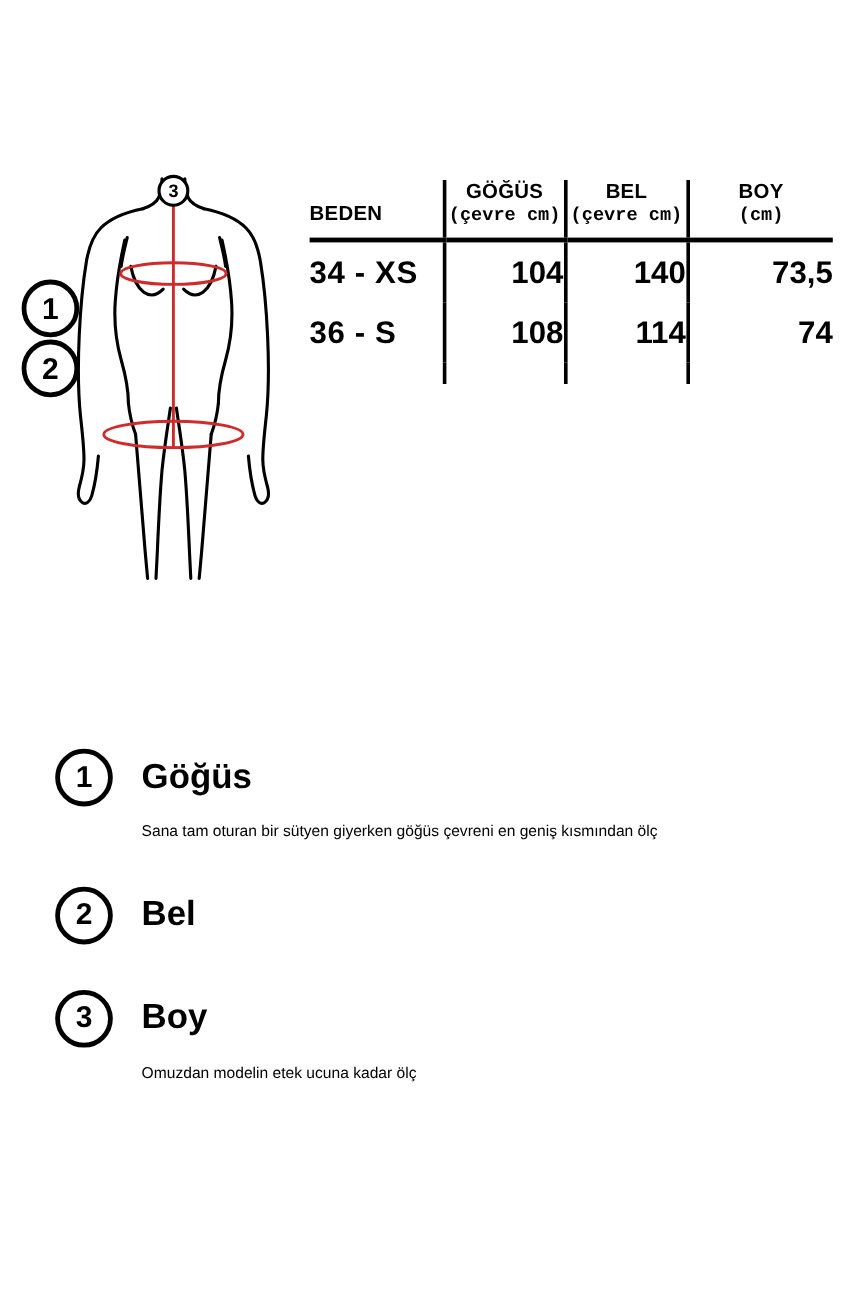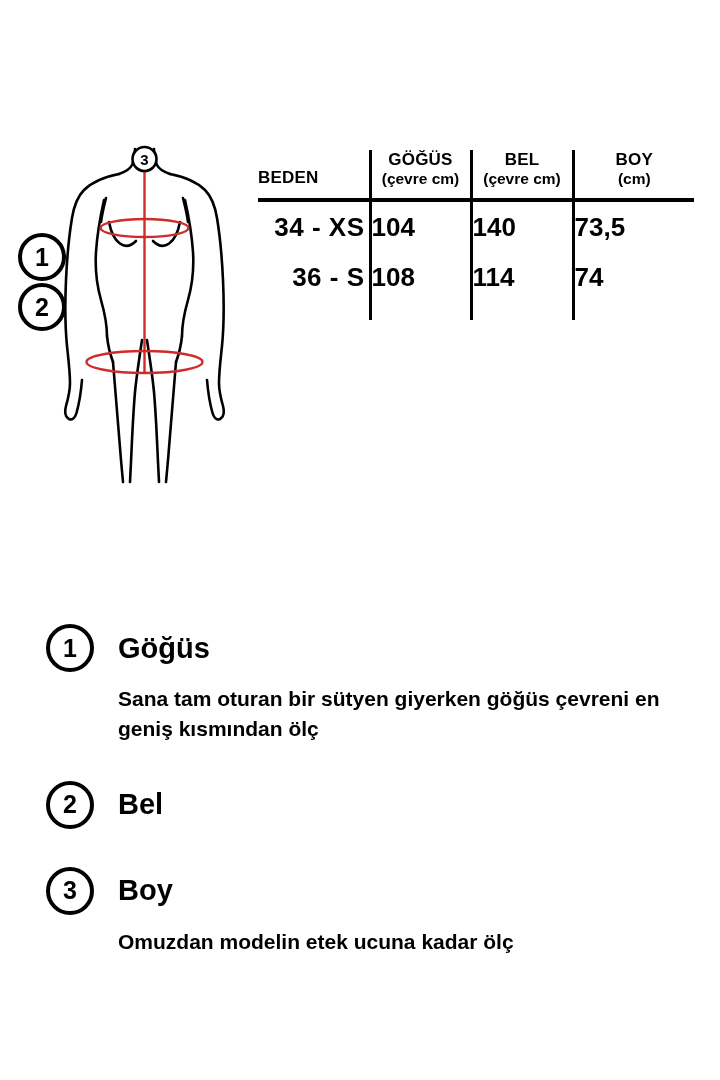--- a/index.html
+++ b/index.html
@@ -50,40 +50,41 @@
     font-size: 17px;
     font-weight: bold;
     letter-spacing: 0.2px;
     line-height: 1.18;
   }
   .tbl th .unit {
     display: block;
     font-size: 15.5px;
     font-weight: bold;
     letter-spacing: 0;
+    font-family: Liberation Mono, monospace;
   }
   .tbl th.h-beden {
     text-align: left;
     padding-right: 14px;
   }
   .tbl th.h-gogus, .tbl th.h-bel, .tbl th.h-boy { text-align: center; }
 
   .tbl td {
     font-size: 26px;
     font-weight: bold;
     height: 50px;
     line-height: 50px;
     padding: 0;
   }
   .tbl td.v-beden {
-    text-align: right;
+    text-align: left;
     padding-right: 4px;
     letter-spacing: 0.5px;
   }
-  .tbl td.v-num { text-align: left; }
+  .tbl td.v-num { text-align: right; }
 
   
   .tbl th.h-gogus, .tbl th.h-bel, .tbl th.h-boy,
   .tbl td.d-gogus, .tbl td.d-bel, .tbl td.d-boy {
     border-left: 3px solid #000;
   }
   
   .tbl tr.head-rule th {
     border-bottom: 4px solid #000;
     height: 0;
@@ -124,22 +125,22 @@
     flex: 0 0 auto;
   }
   .legend-title {
     font-size: 29px;
     font-weight: bold;
     line-height: 1;
   }
   .legend-desc {
     margin-top: 10px;
     margin-left: 72px;
-    font-size: 21px;
-    font-weight: bold;
+    font-size: 13px;
+    font-weight: normal;
     line-height: 1.45;
     max-width: 580px;
   }
 </style>
 </head>
 <body>
 
 <div id="figure-panel">
   <svg width="244" height="350" viewBox="0 0 244 350" xmlns="http://www.w3.org/2000/svg">
     <g fill="none" stroke="#000000" stroke-width="2.6" stroke-linecap="round" stroke-linejoin="round">

